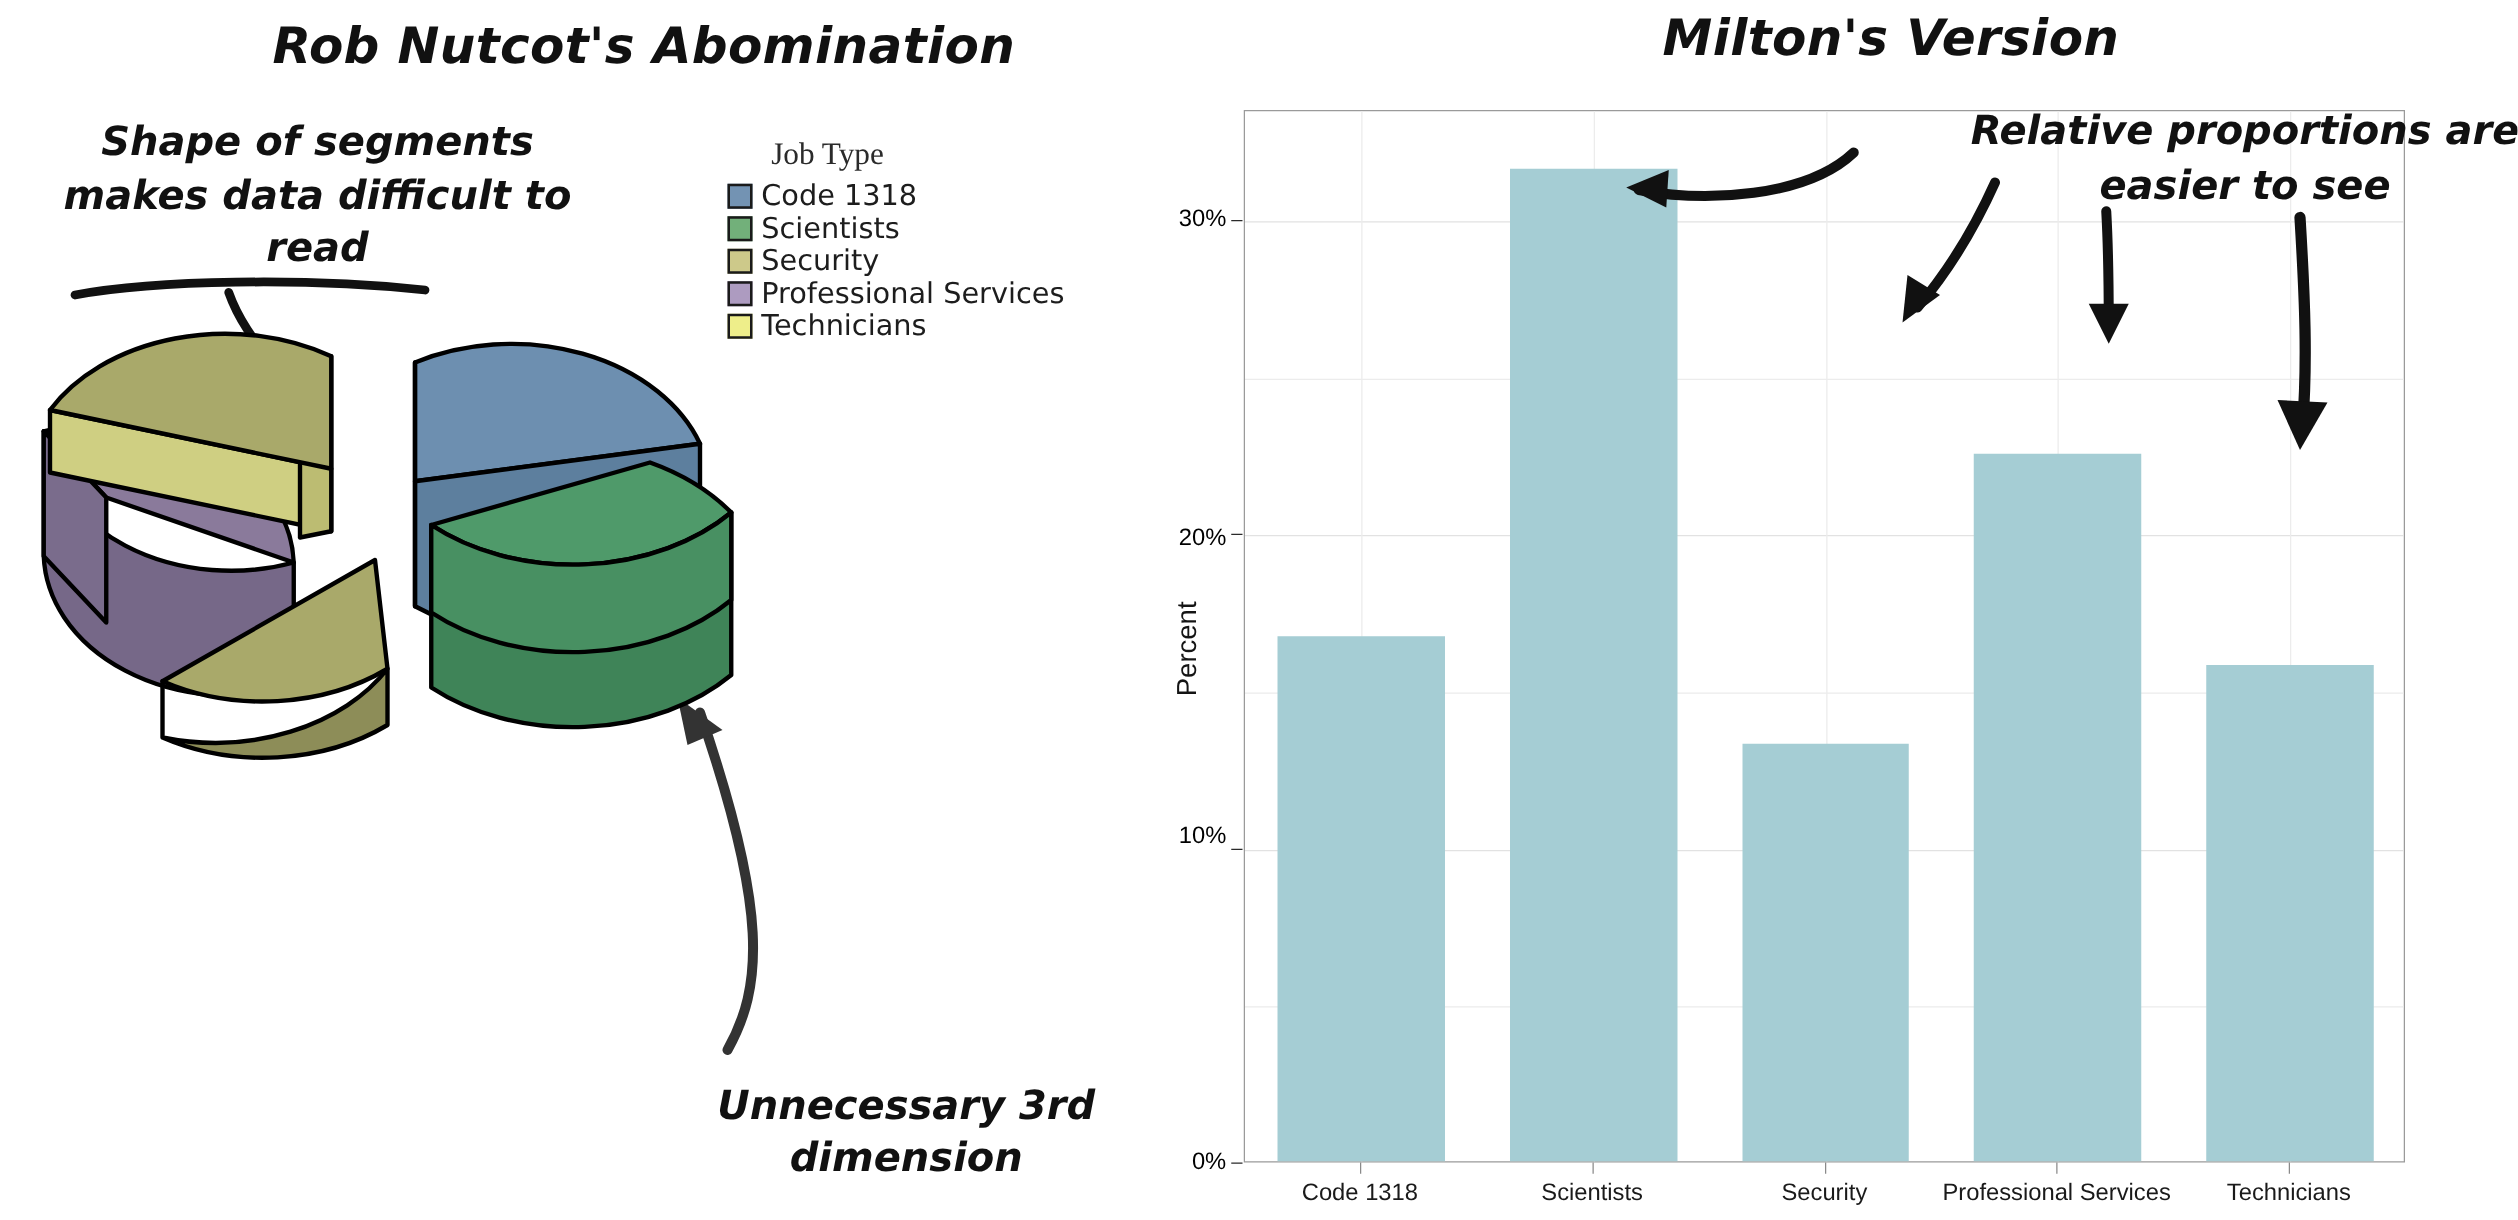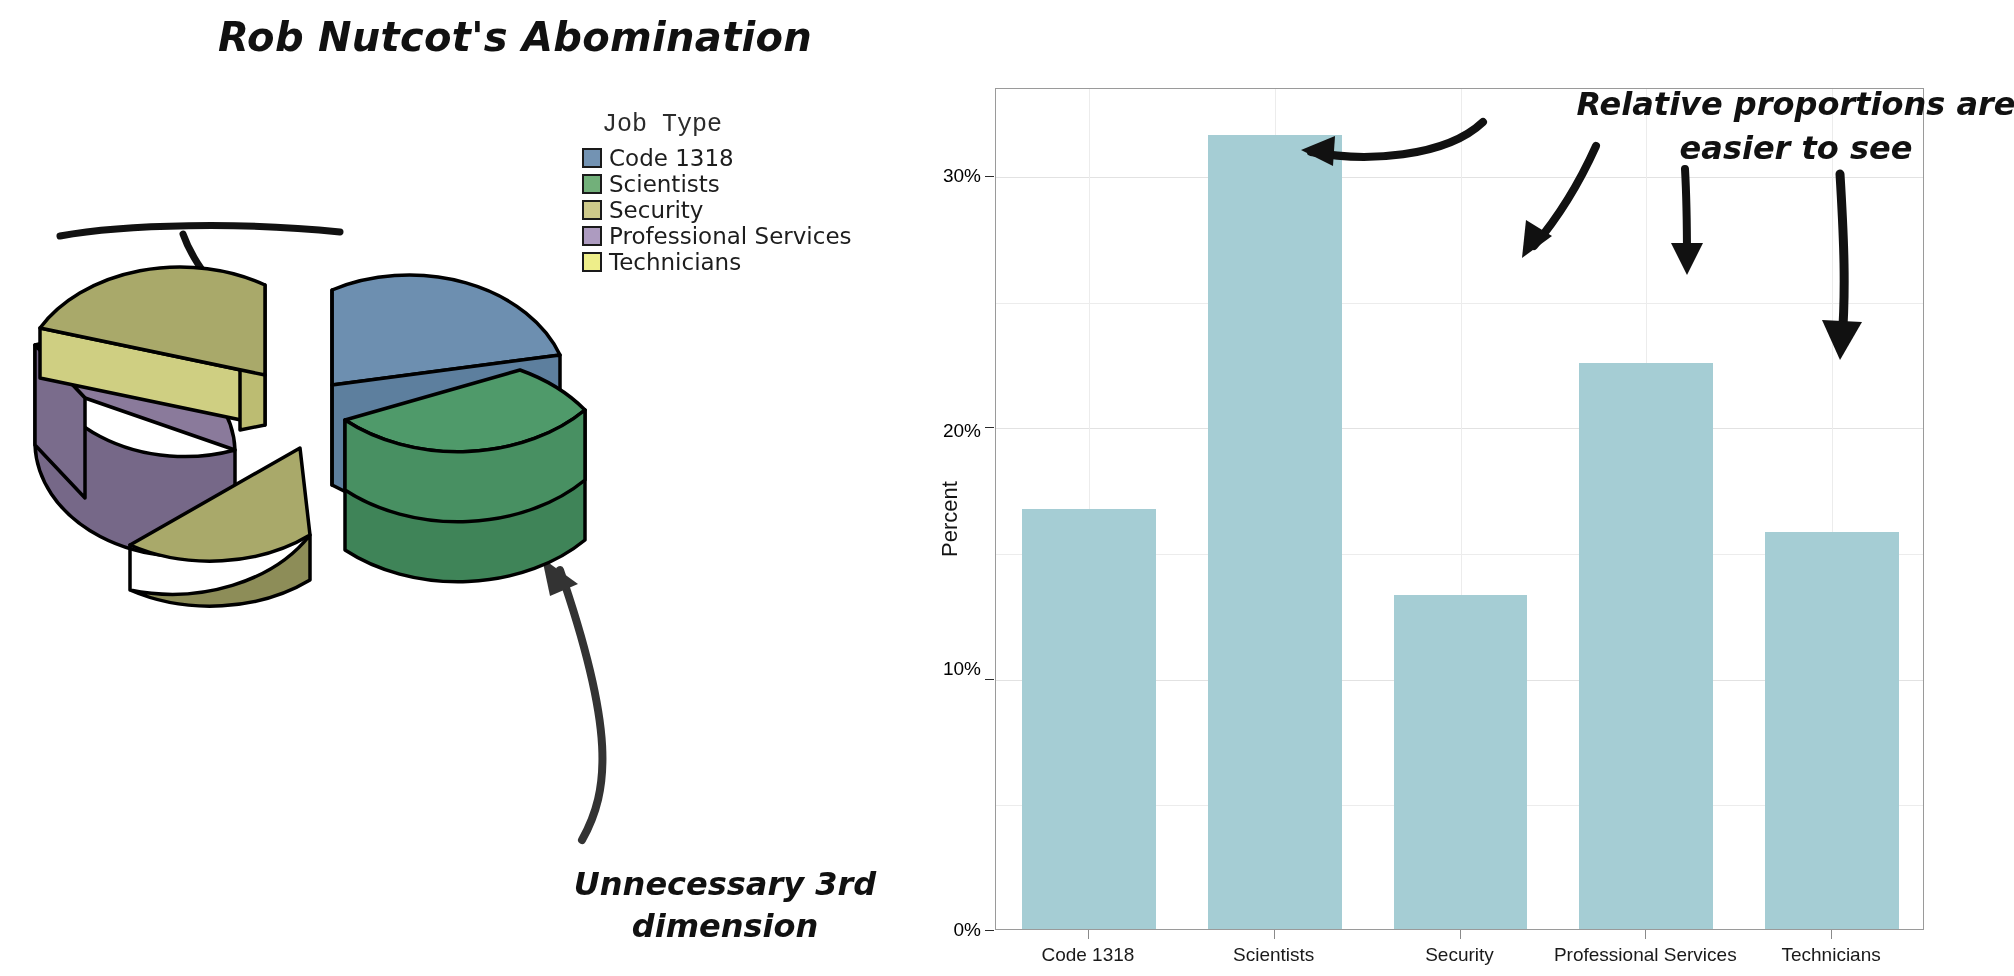--- a/index.html
+++ b/index.html
@@ -12,21 +12,21 @@
   .title{position:absolute;font-size:40px;letter-spacing:.3px;white-space:nowrap;}
   #title-left{left:218px;top:14px;}
   #title-right{left:1330px;top:8px;}
 
   
   #ann-left{position:absolute;left:34px;top:92px;width:440px;text-align:center;font-size:32px;line-height:1.33;}
   #ann-bottom{position:absolute;left:560px;top:864px;width:330px;text-align:center;font-size:32px;line-height:1.3;}
 
   
   #legend{position:absolute;left:582px;top:110px;width:220px;}
-  #legend-title{font-family:Liberation Mono, monospace;font-size:25px;color:#2b2b2b;text-align:center;margin:0 0 6px 0;width:160px;}
+  #legend-title{font-family:Liberation Serif, serif;font-size:25px;color:#2b2b2b;text-align:center;margin:0 0 6px 0;width:160px;}
   .legend-row{display:flex;align-items:center;height:26px;}
   .legend-swatch{width:20px;height:20px;border:2px solid #1a1a1a;box-sizing:border-box;margin-right:7px;flex:0 0 auto;}
   .legend-label{font-family:"DejaVu Sans",sans-serif;font-size:23px;color:#1d1d1d;white-space:nowrap;}
 
   
   #pie-wrap{position:absolute;left:0px;top:250px;width:700px;height:470px;}
 
   
   #chart{position:absolute;left:915px;top:60px;width:1099px;height:916px;}
   #panel{position:absolute;left:80px;top:28px;width:929px;height:842px;
@@ -47,20 +47,21 @@
 
   svg{overflow:visible;}
 </style>
 </head>
 <body>
 
 <div id="root">
 
   <div class="title hand" id="title-left">Rob Nutcot's Abomination</div>
 
+  <div class="hand" id="ann-left">Shape of segments makes data difficult to read</div>
 
   <svg id="arrow-left" style="position:absolute;left:55px;top:218px;width:330px;height:110px;">
     <path d="M5,18 C70,6 190,4 285,14" stroke="#111" stroke-width="7" fill="none" stroke-linecap="round"></path>
     <path d="M128,16 C140,50 165,72 176,92" stroke="#111" stroke-width="7" fill="none" stroke-linecap="round"></path>
     <path d="M160,76 L180,100 L186,70 Z" fill="#111"></path>
   </svg>
 
   <div class="hand" id="ann-bottom">Unnecessary 3rd dimension</div>
 
   <svg id="arrow-bottom" style="position:absolute;left:520px;top:540px;width:130px;height:320px;">
@@ -124,20 +125,21 @@
 
         <g>
           <path d="M345,170 L345,300 A170,125 0 0 0 585,290 L585,160 A170,125 0 0 1 345,170 Z" fill="#3f8458"></path>
           <path d="M345,170 A170,125 0 0 0 585,160 A175,128 0 0 0 520,120 L345,170 Z" fill="#4f9a6a"></path>
           <path d="M345,170 A170,125 0 0 0 585,160 L585,230 A170,125 0 0 1 345,240 Z" fill="#489062"></path>
         </g>
       </g>
     </svg>
   </div>
 
+  <div class="title hand" id="title-right">Milton's Version</div>
 
   <div id="chart">
     <div id="panel">
         <div class="gridline" style="top: 716.328px;"></div>
         <div class="gridline" style="top: 464.985px;"></div>
         <div class="gridline" style="top: 213.642px;"></div>
         <div class="gridline major" style="top: 590.657px;"></div>
         <div class="gridline major" style="top: 339.313px;"></div>
         <div class="gridline major" style="top: 87.9701px;"></div>
         <div class="vgrid" style="left: 92.9px;"></div>

